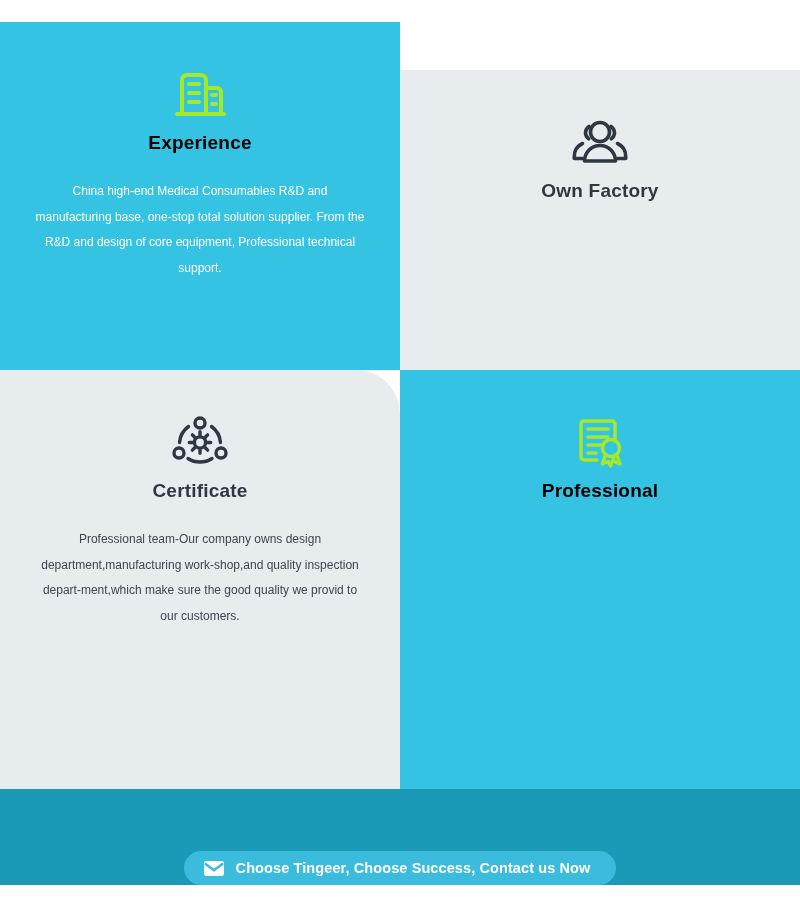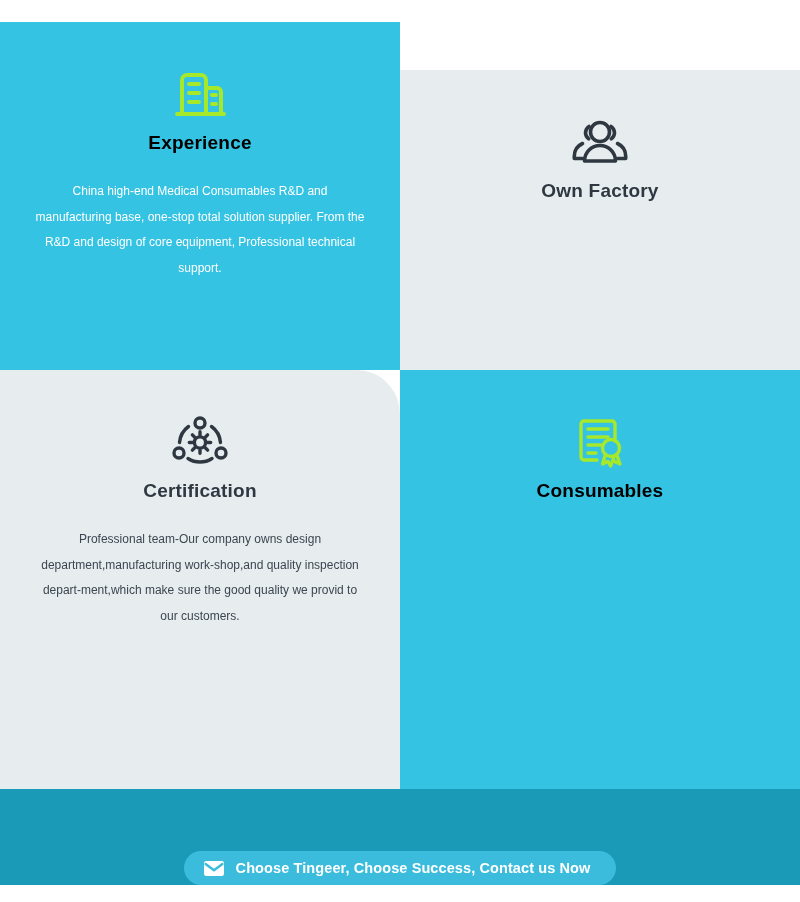--- a/index.html
+++ b/index.html
@@ -169,38 +169,38 @@
           <circle cx="28" cy="8" r="5"></circle>
           <circle cx="7" cy="38" r="5"></circle>
           <circle cx="49" cy="38" r="5"></circle>
 
           <circle cx="28" cy="27.5" r="5.6"></circle>
           <path d="M28 16.8 v3.2 M28 35 v3.2 M17.3 27.5 h3.2 M35.5 27.5 h3.2
                    M20.4 19.9 l2.3 2.3 M33.3 32.8 l2.3 2.3
                    M35.6 19.9 l-2.3 2.3 M22.7 32.8 l-2.3 2.3"></path>
         </svg>
       </div>
-      <div class="card-title">Certification</div>
+      <div class="card-title">Certificate</div>
       <div class="card-body">Professional team-Our company owns design department,manufacturing work-shop,and quality inspection depart-ment,which make sure the good quality we provid to our customers.</div>
     </div>
 
     <div class="card card-br">
       <div class="icon-wrap">
         <svg width="56" height="54" viewBox="0 0 56 54" fill="none" stroke="#a6e82a" stroke-width="3.4" stroke-linecap="round" stroke-linejoin="round">
           <path d="M43 26 V9 a3 3 0 0 0 -3 -3 H12 a3 3 0 0 0 -3 3 v33 a3 3 0 0 0 3 3 h13"></path>
           <path d="M16 14 h20"></path>
           <path d="M16 22 h20"></path>
           <path d="M16 30 h13"></path>
           <path d="M16 38 h8"></path>
           <circle cx="39" cy="33" r="8.5"></circle>
           <path d="M33.5 39.5 L30.5 49 l5.5 -2.6 l2.6 4.6 l3.5 -9"></path>
           <path d="M44.6 39.5 L48 49 l-5.6 -2.6"></path>
         </svg>
       </div>
-      <div class="card-title">Consumables</div>
+      <div class="card-title">Professional</div>
     </div>
 
   </div>
 
   <div class="footer">
     <button class="cta-button">
       <span class="mail-icon">
         <svg width="20" height="15" viewBox="0 0 20 15">
           <rect x="0" y="0" width="20" height="15" rx="2.2" fill="#ffffff"></rect>
           <path d="M1.6 3 L10 9.2 L18.4 3" fill="none" stroke="#3bbcdc" stroke-width="2.4" stroke-linecap="round" stroke-linejoin="round"></path>

